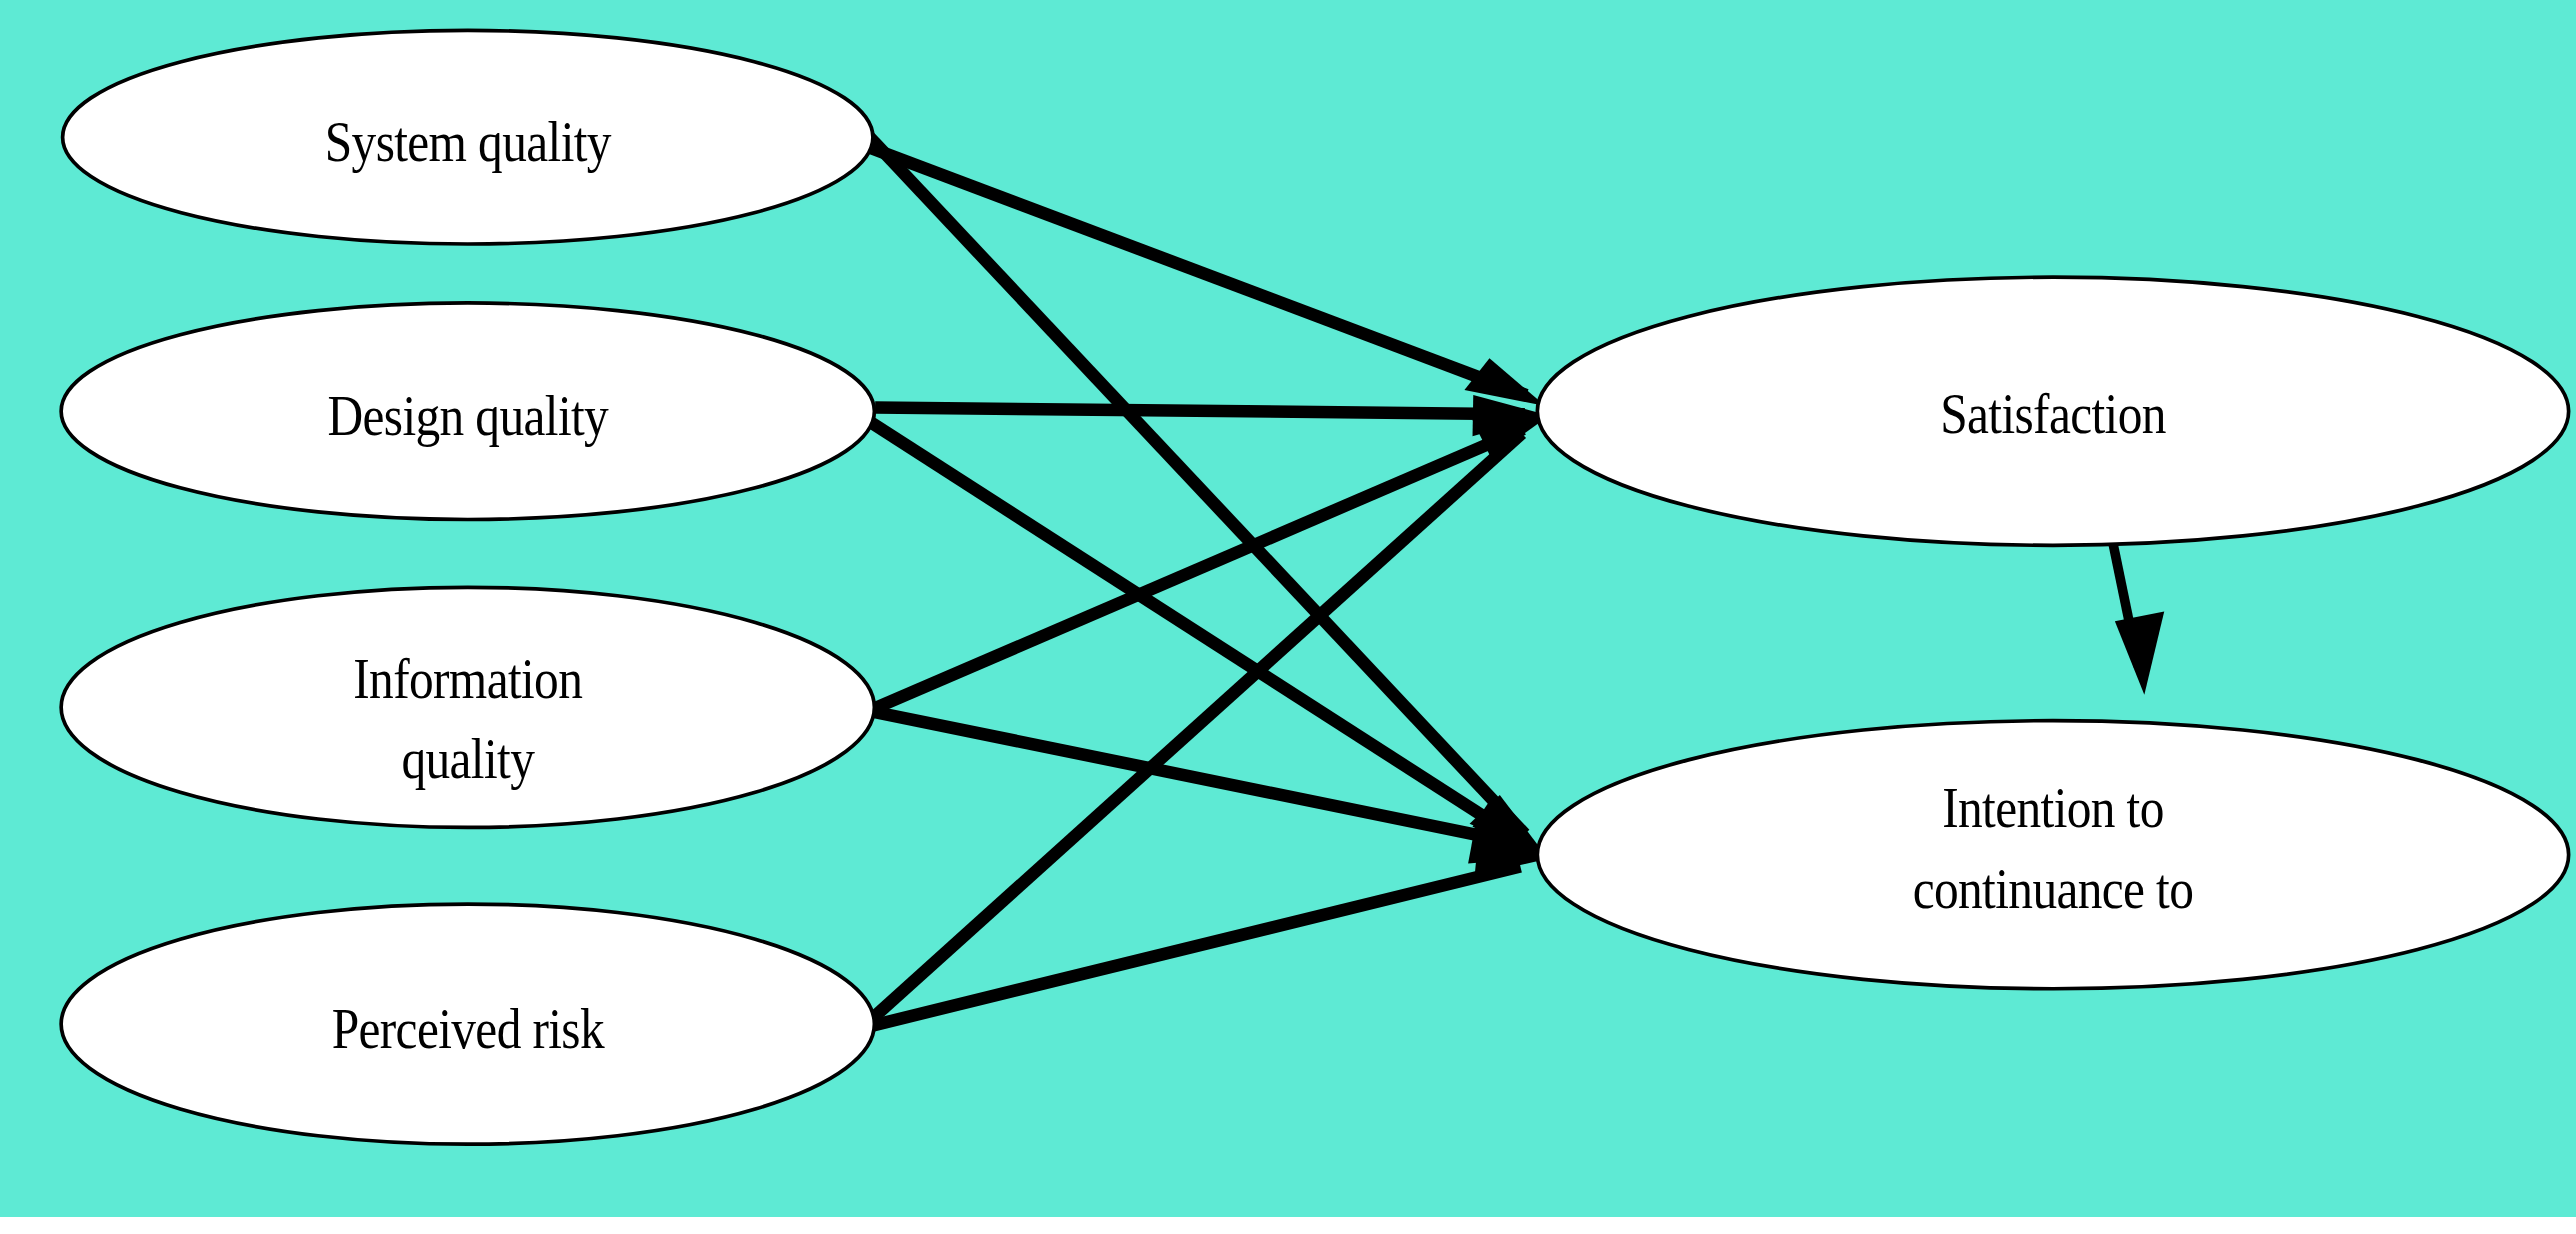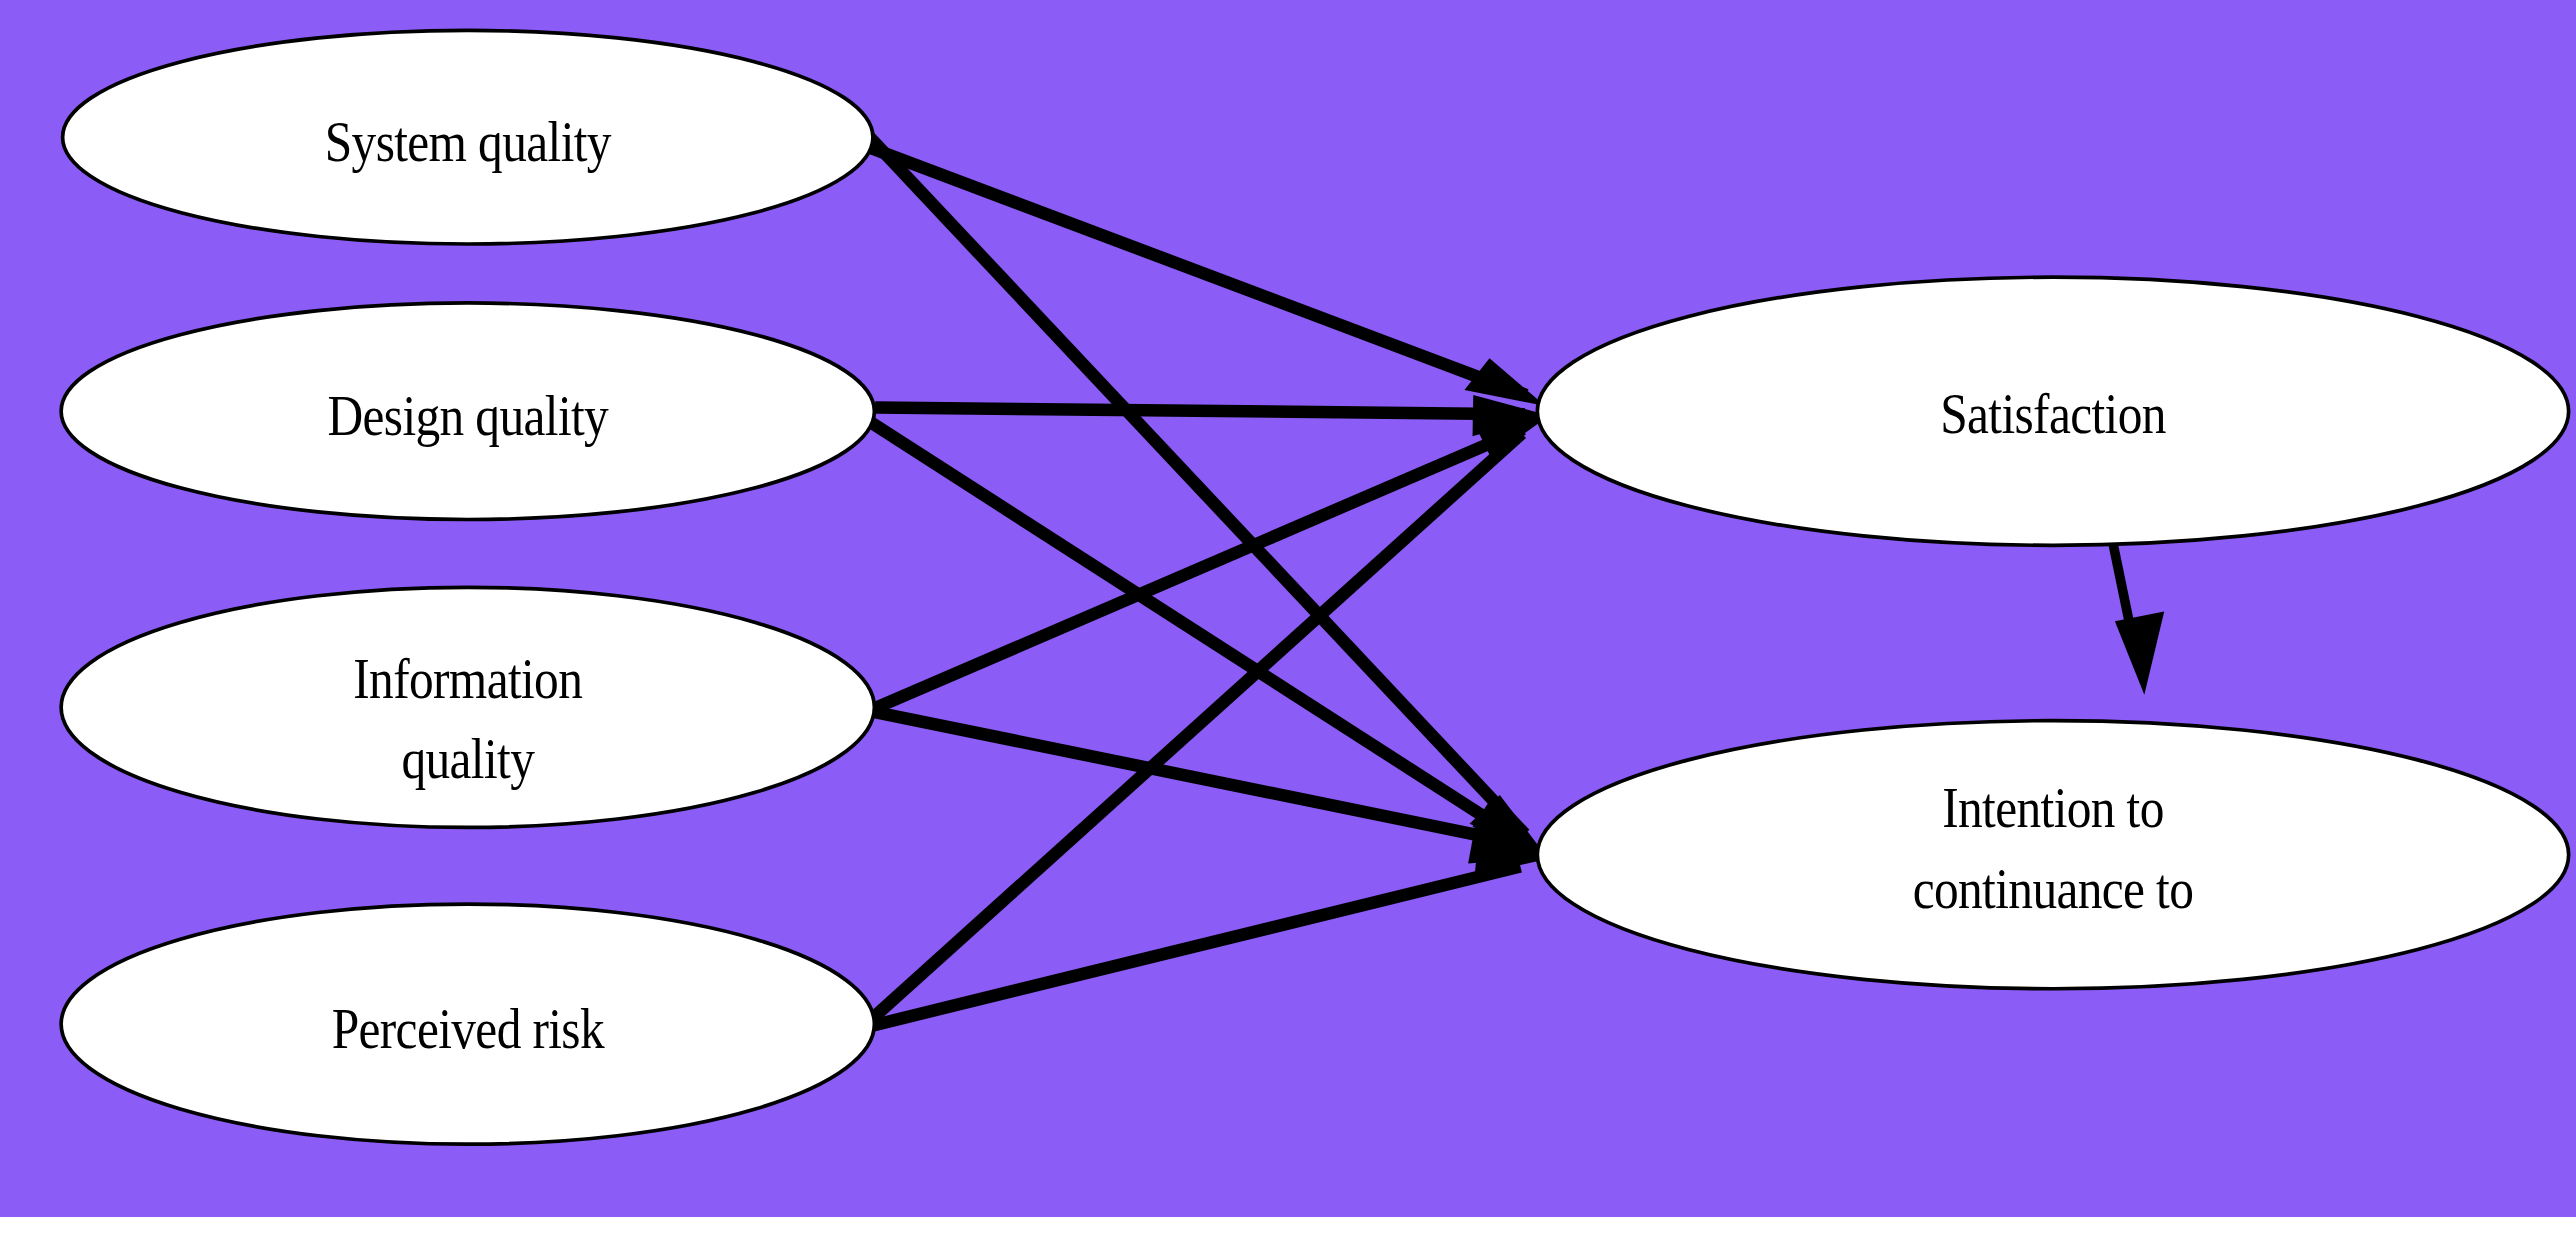--- a/index.html
+++ b/index.html
@@ -10,21 +10,21 @@
   body {
     width: 2576px;
     height: 1235px;
     font-family: "Liberation Serif", "DejaVu Serif", serif;
     overflow: hidden;
   }
   #diagram-root {
     position: relative;
     width: 2576px;
     height: 1217px;
-    background: #8b5cf6;
+    background: #5eead4;
   }
   svg.canvas {
     position: absolute;
     top: 0;
     left: 0;
     width: 2576px;
     height: 1235px;
     display: block;
   }
   .node-ellipse {

